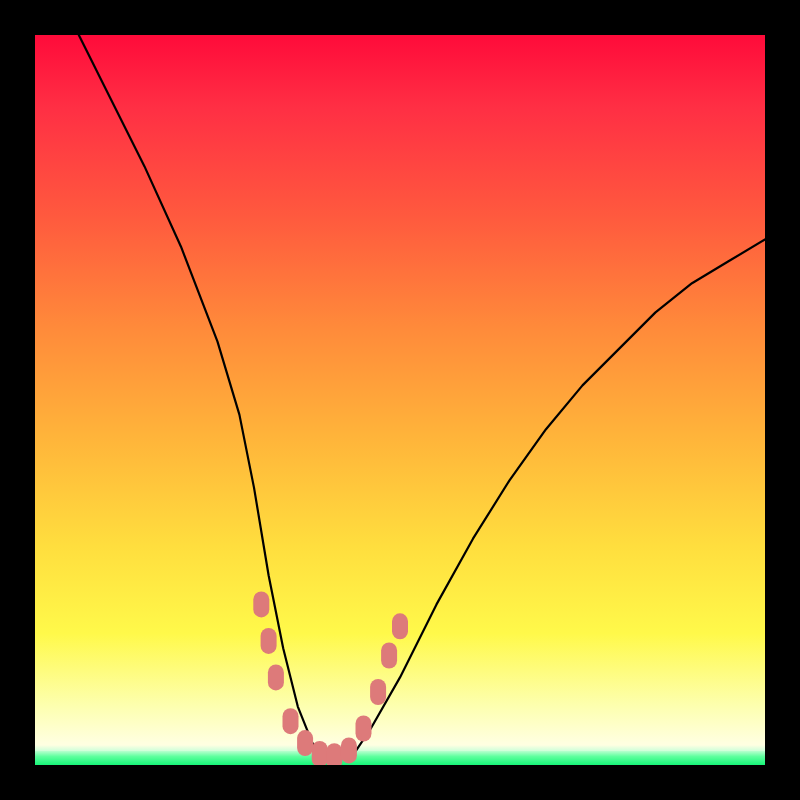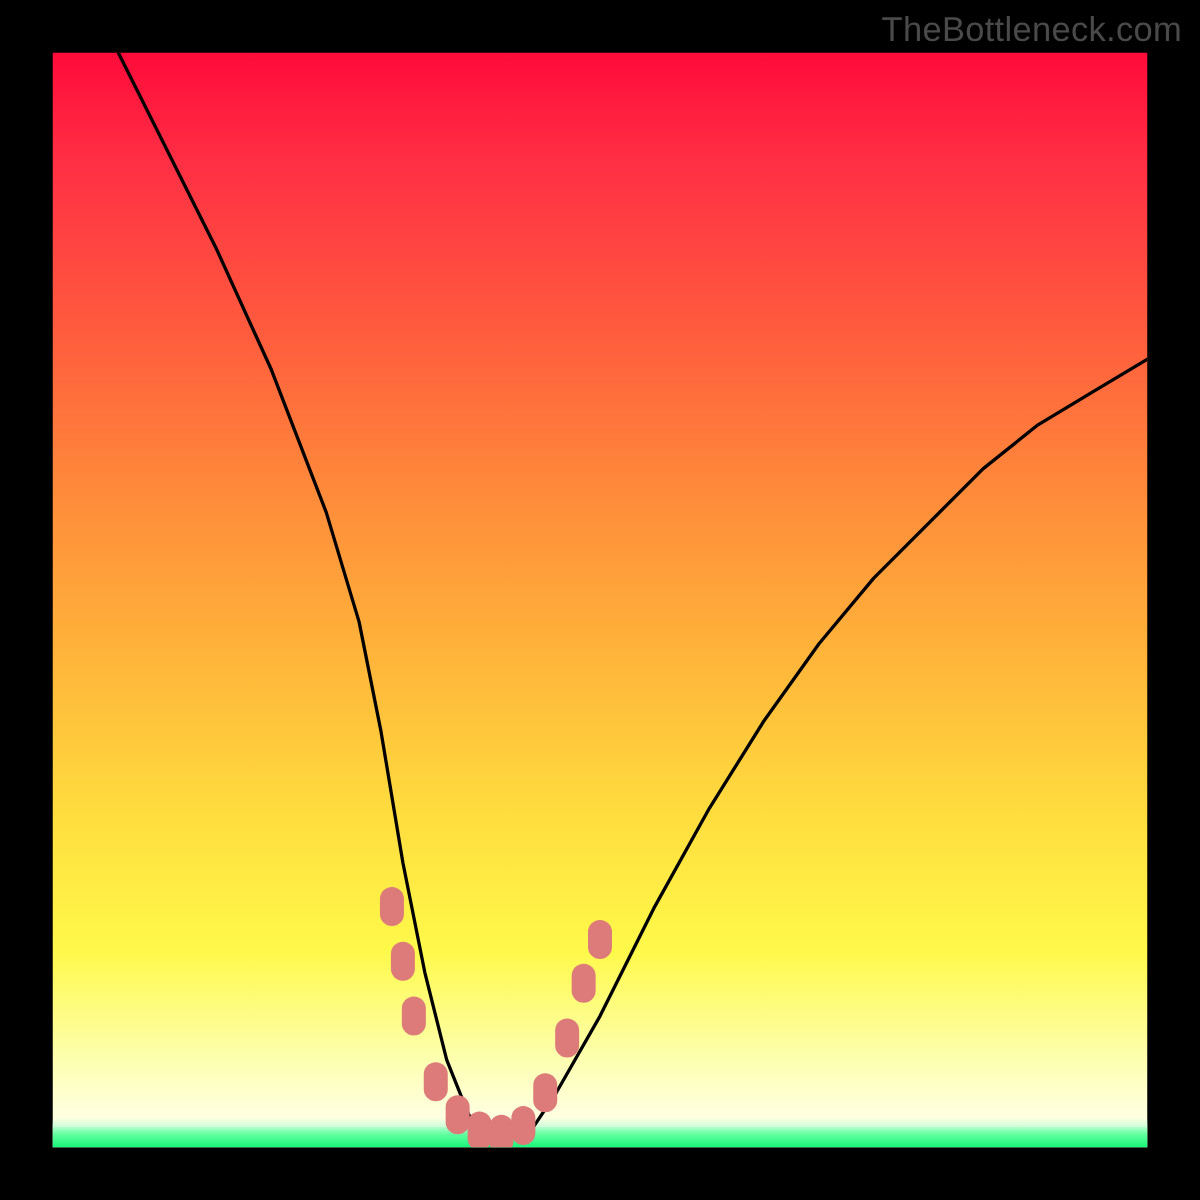--- a/index.html
+++ b/index.html
@@ -76,21 +76,20 @@
     font-size: 23px;
     font-weight: 500;
     letter-spacing: 0.2px;
   }
 </style>
 </head>
 <body>
 
 <div class="frame">
 
-  <div class="watermark">TheBottleneck.com</div>
 
   <div class="plot-area">
     <div class="gradient-bg"></div>
     <div class="green-strip"></div>
 
     <svg class="curves" viewBox="0 0 730 730" preserveAspectRatio="none">
 
       <path fill="none" stroke="#000" stroke-width="2.2" stroke-linecap="round" stroke-linejoin="round" d="M43.8 0.0 L73.0 58.4 L109.5 131.4 L146.0 211.7 L182.5 306.6 L204.4 379.6 L219.0 452.6 L233.6 540.2 L248.2 613.2 L262.8 671.6 L277.4 708.1 L292.0 722.7 L306.6 722.7 L321.2 715.4 L335.8 693.5 L365.0 642.4 L401.5 569.4 L438.0 503.7 L474.5 445.3 L511.0 394.2 L547.5 350.4 L584.0 313.9 L620.5 277.4 L657.0 248.2 L693.5 226.3 L730.0 204.4" id="curve-path"></path>
 
       <g id="marker-group">

